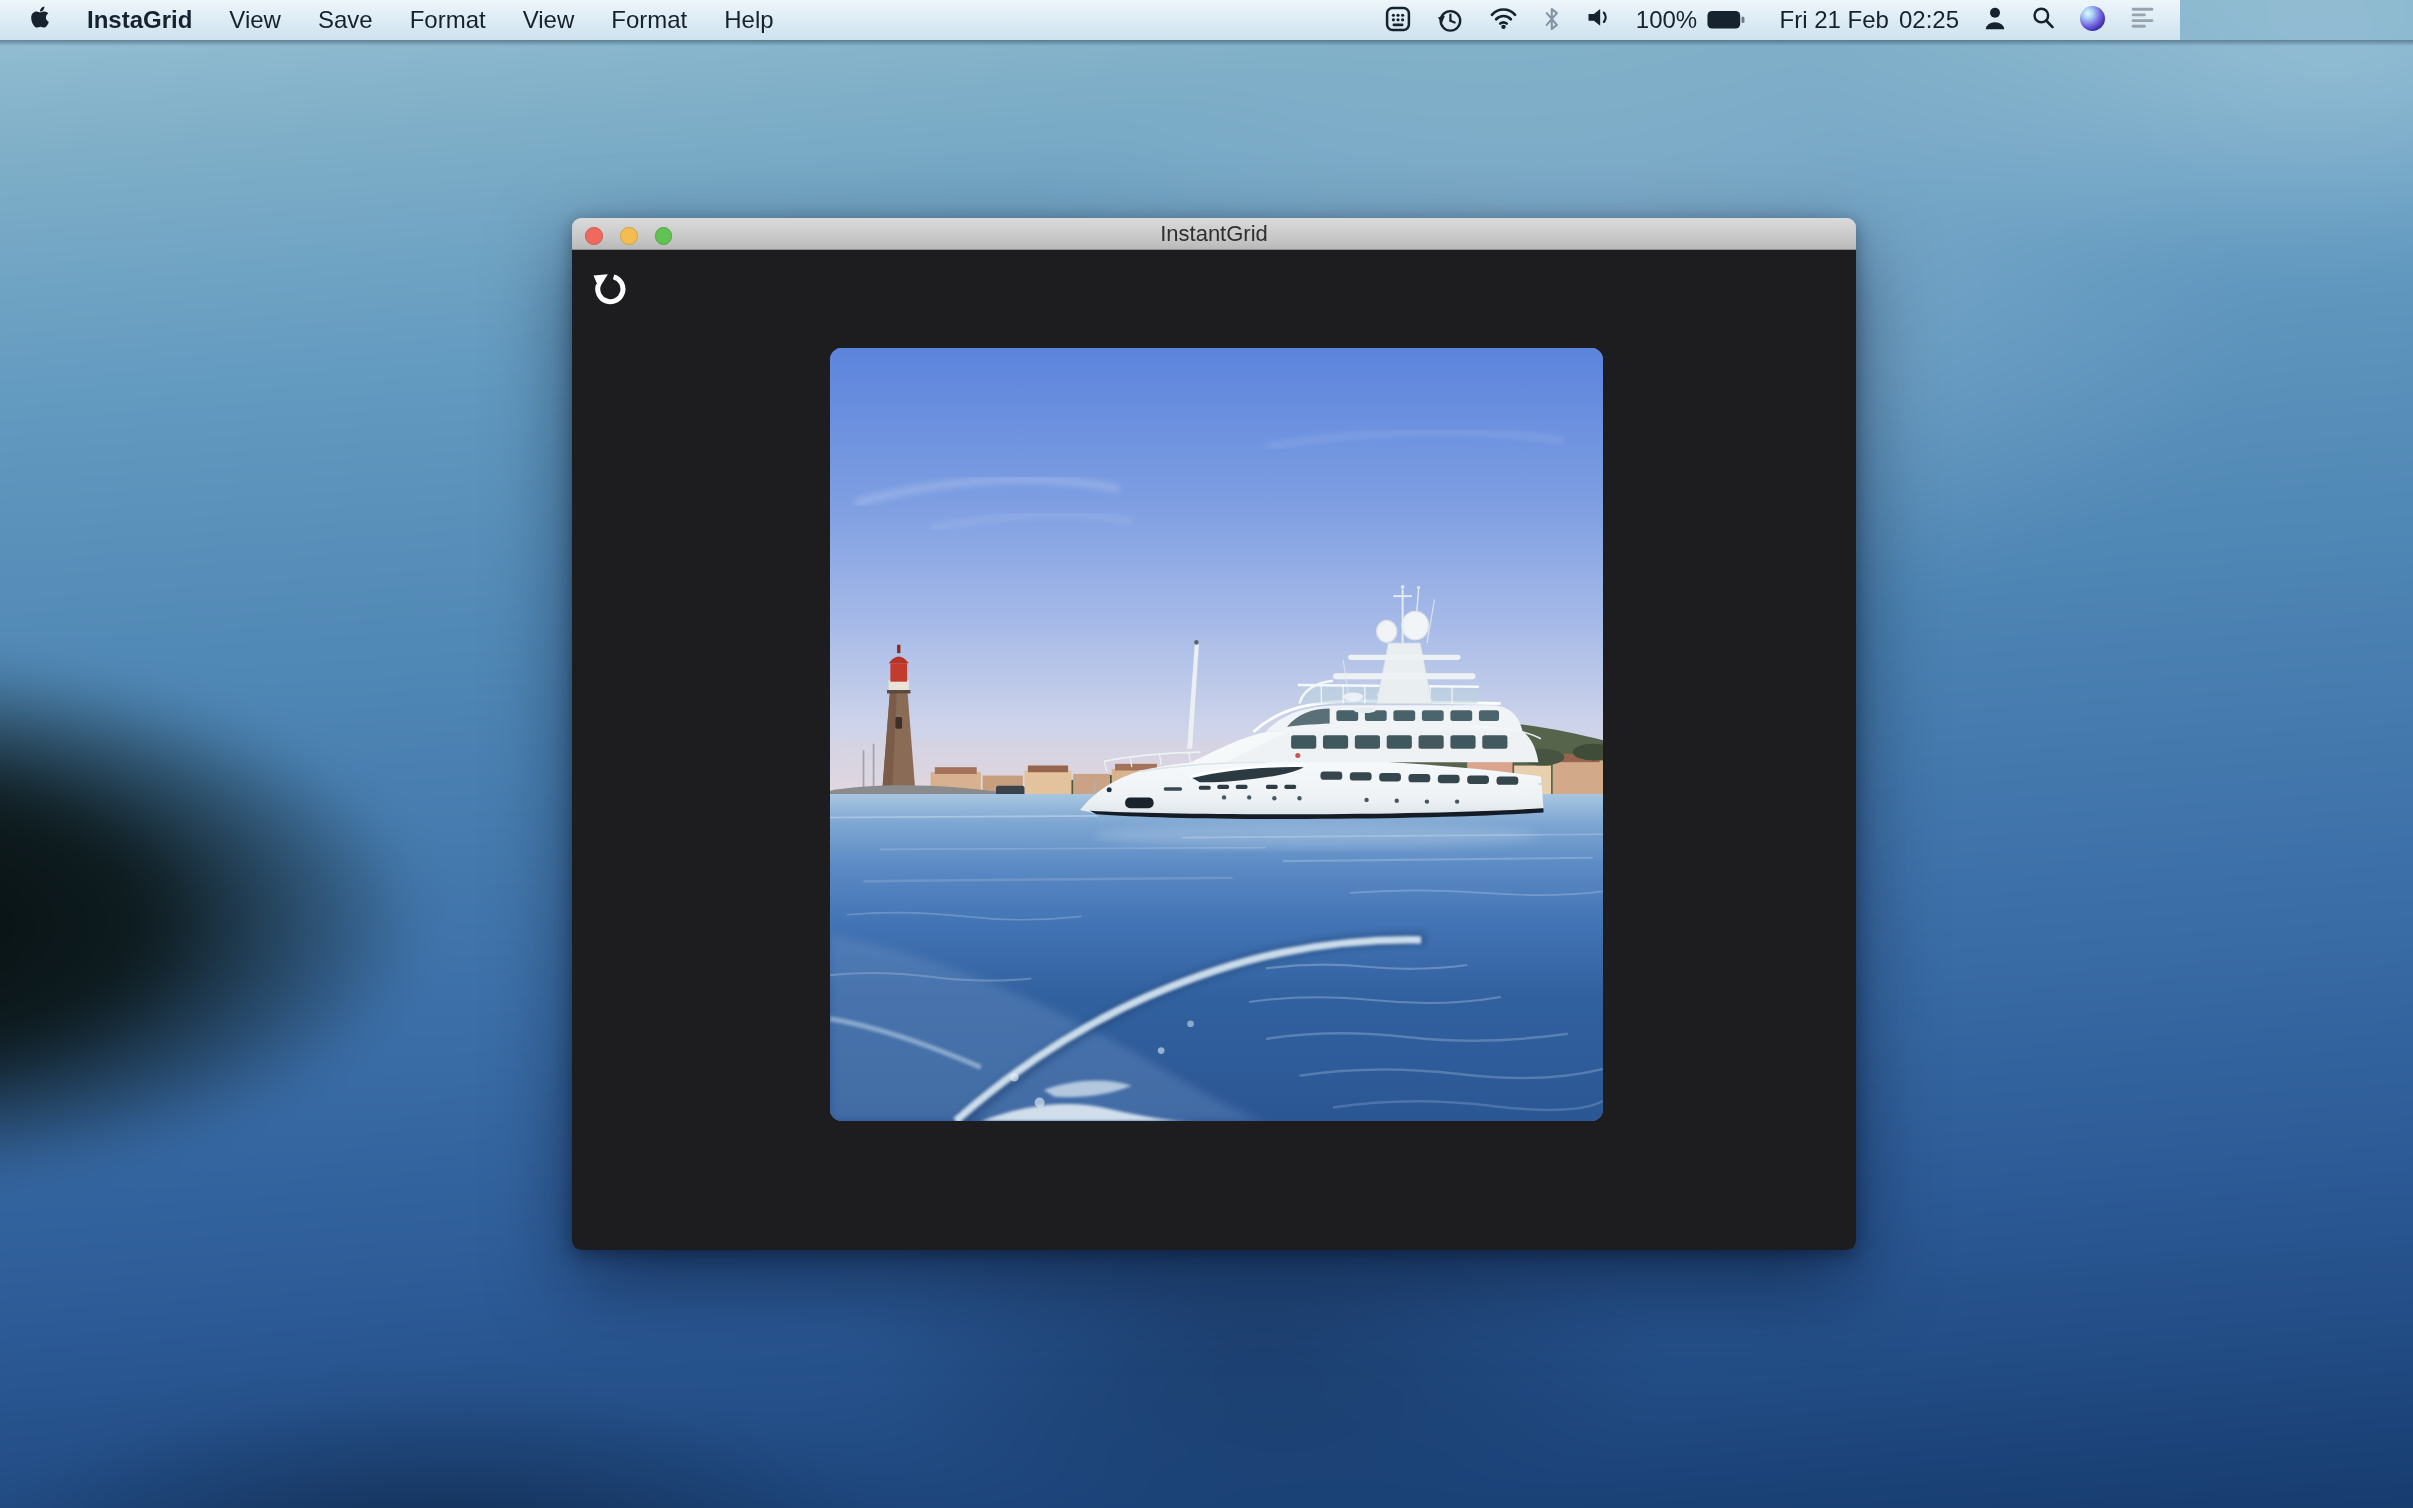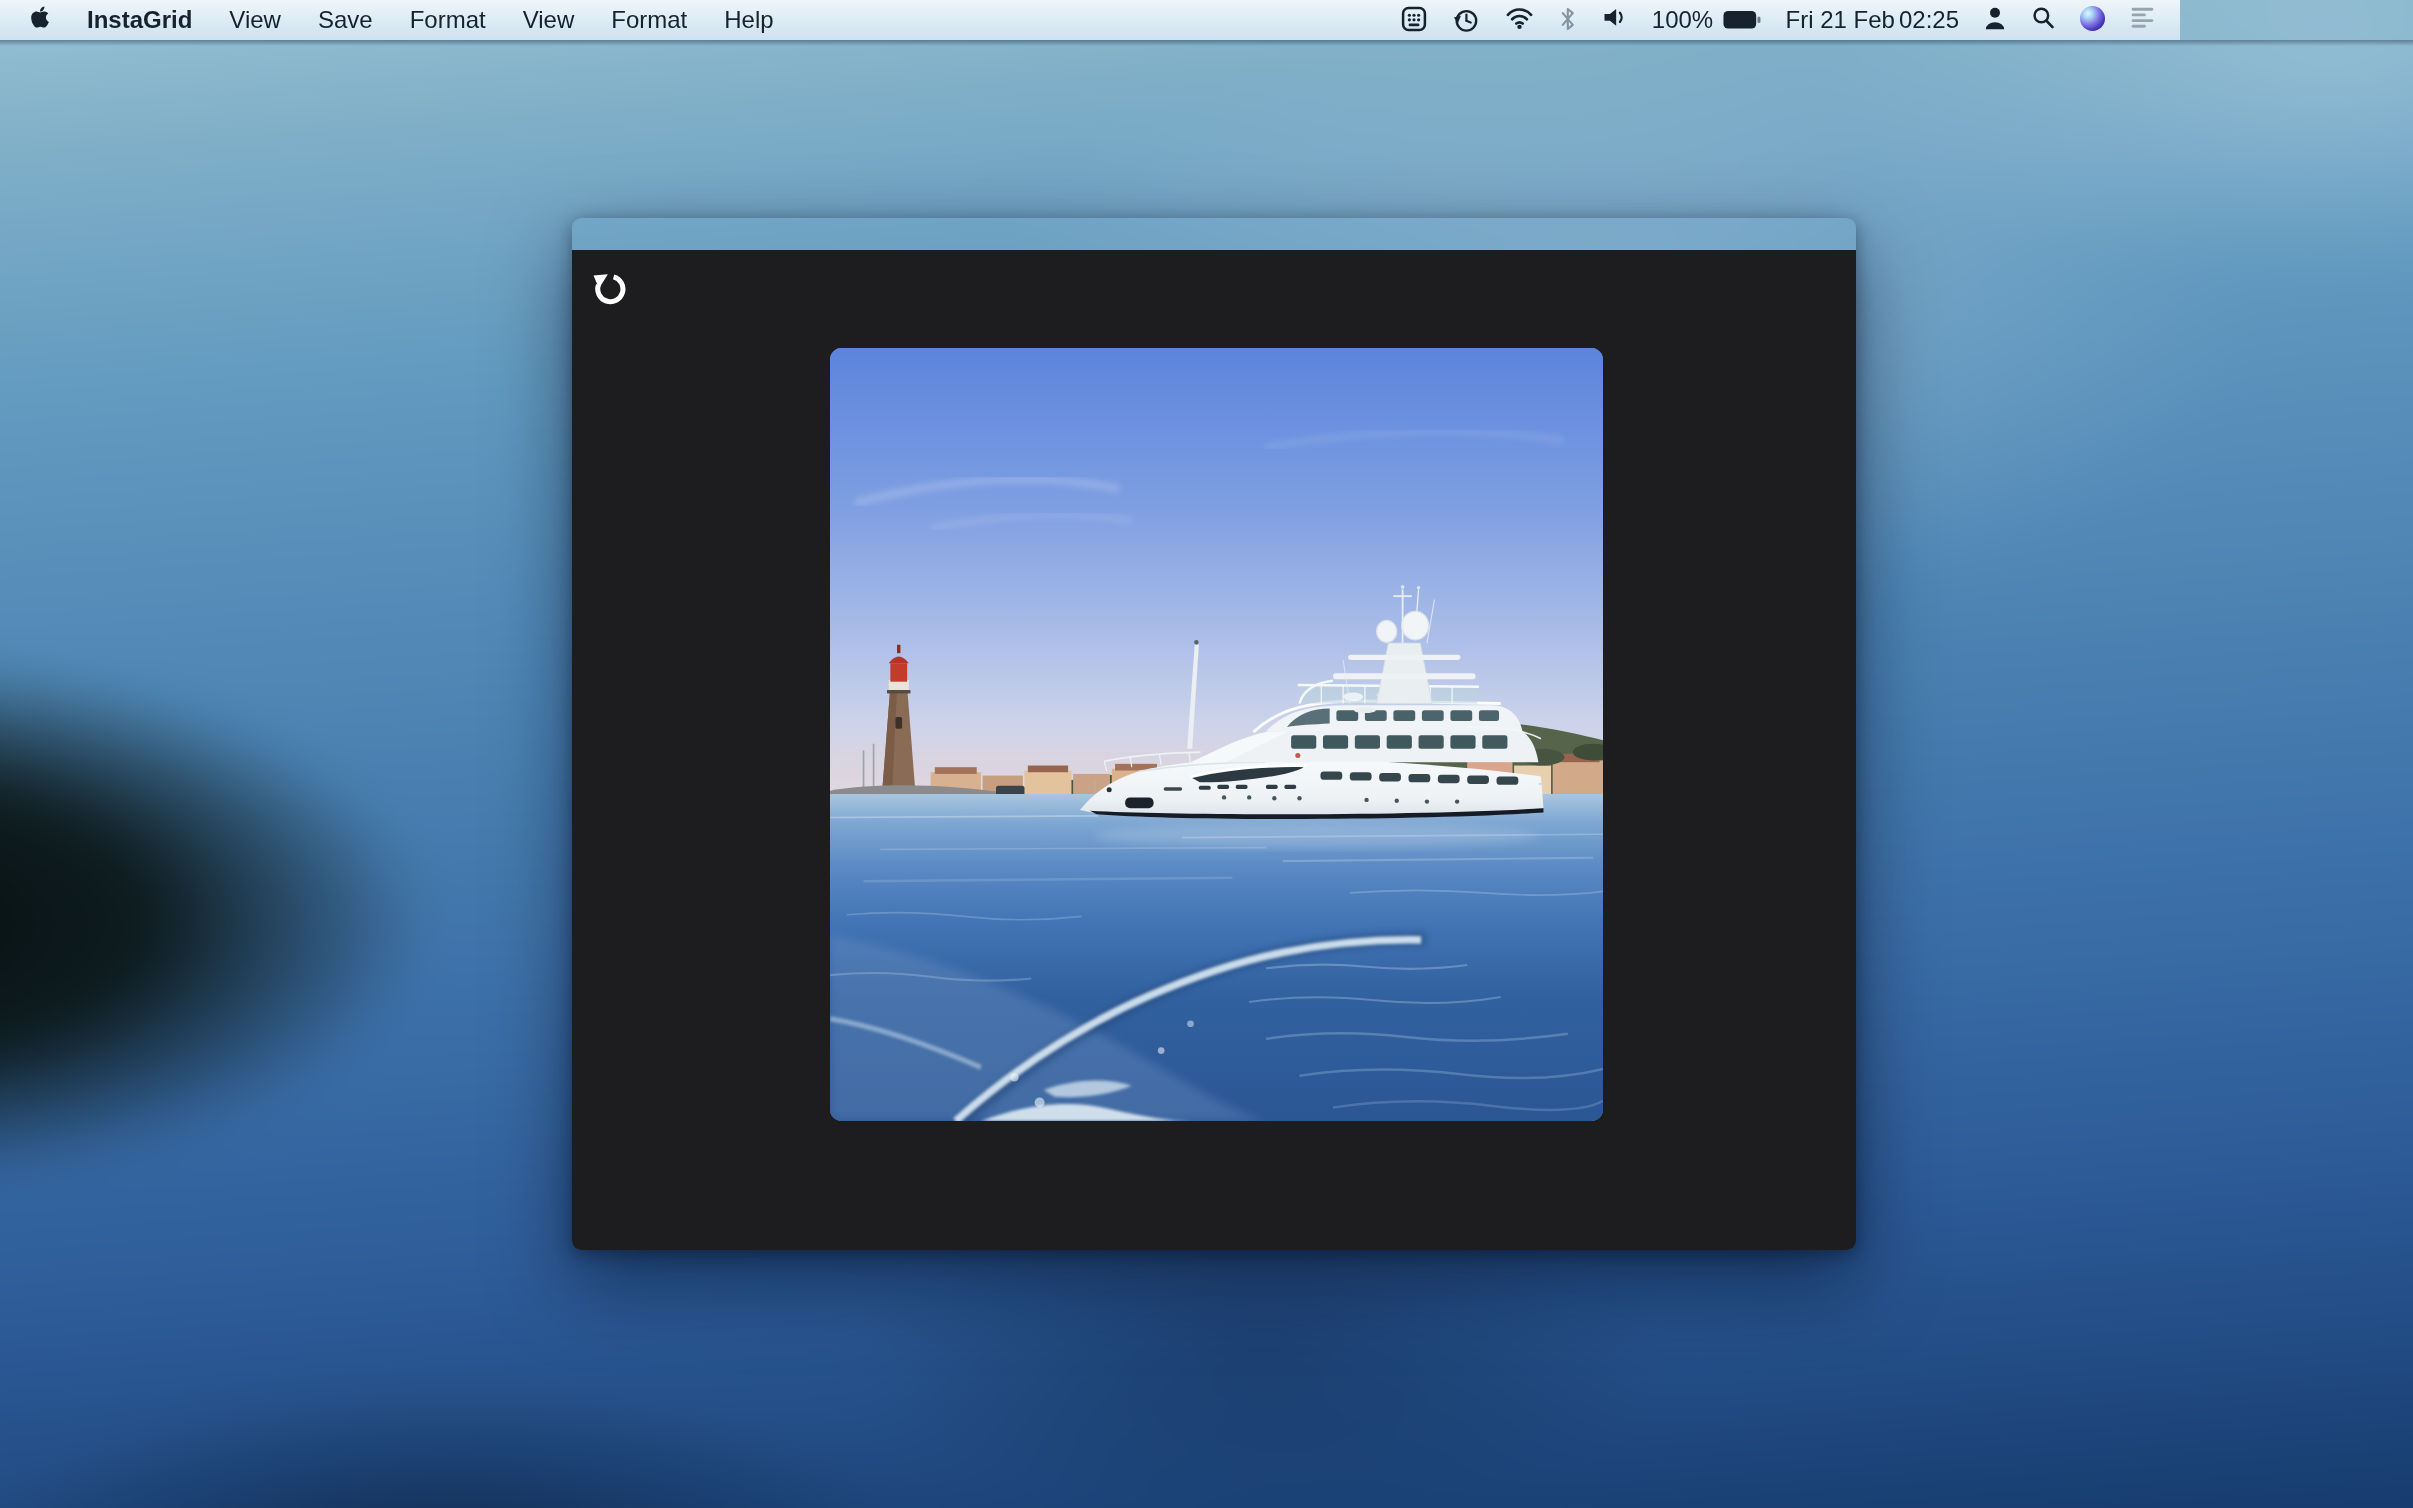--- a/index.html
+++ b/index.html
@@ -28,21 +28,21 @@
     padding:0 25px 0 30px; z-index:5;
   }
   .menubar-shadow { position:absolute; left:0; top:40px; width:2413px; height:5.9px; z-index:4;
     background:linear-gradient(rgba(15,35,55,.38), rgba(15,35,55,0)); }
   .mb-left { display:flex; align-items:center; gap:37px; }
   .mb-left .appname { font-weight:bold; }
   .mb-item { cursor:default; white-space:nowrap; }
   .mb-right { margin-left:auto; display:flex; align-items:flex-start; gap:25px; }
   .status-item { display:flex; align-items:center; gap:8.4px; }
   .mb-text { font-size:24px; }
-  .clock-group { display:flex; gap:4px; }
+  .clock-group { display:flex; gap:10px;margin-left:10px; }
   .siri-orb { width:25px; height:25px; border-radius:50%;
     background:radial-gradient(circle at 32% 30%, #eaf5ff 0%, #a6d4f6 20%, #7f6ce2 48%, #4437ba 70%, #1b1460 100%); }
 
   
   .window {
     position:absolute; left:572px; top:218px; width:1284px; height:1032px;
     border-radius:9.2px;
     box-shadow:0 30px 80px rgba(0,10,30,.52), 0 4.2px 17px rgba(0,10,30,.38);
     z-index:3;
   }
@@ -168,20 +168,28 @@
           <rect x="2" y="8.8" width="17" height="3.4" rx="1.7" fill="#97a4b0"></rect>
           <rect x="2" y="15.6" width="26" height="3.4" rx="1.7" fill="#97a4b0"></rect>
           <rect x="2" y="22.4" width="17" height="3.4" rx="1.7" fill="#97a4b0"></rect>
         </svg>
     </span>
   </div>
 </div>
 <div class="menubar-shadow"></div>
 
 <div class="window">
+  <div class="titlebar">
+    <div class="traffic">
+      <span class="tl close"></span>
+      <span class="tl min"></span>
+      <span class="tl zoom"></span>
+    </div>
+    <span class="title">InstantGrid</span>
+  </div>
 
   <div class="content">
 
     <div class="undo-btn">
       <svg width="37" height="37" viewBox="0 0 44 44">
         <path d="M26.9 10.5 A15 15 0 1 1 8.9 19.9" fill="none" stroke="#ffffff" stroke-width="6" stroke-linecap="butt"></path>
         <polygon points="3,9 20,7.5 9.5,24.5" fill="#ffffff"></polygon>
       </svg>
     </div>
 

